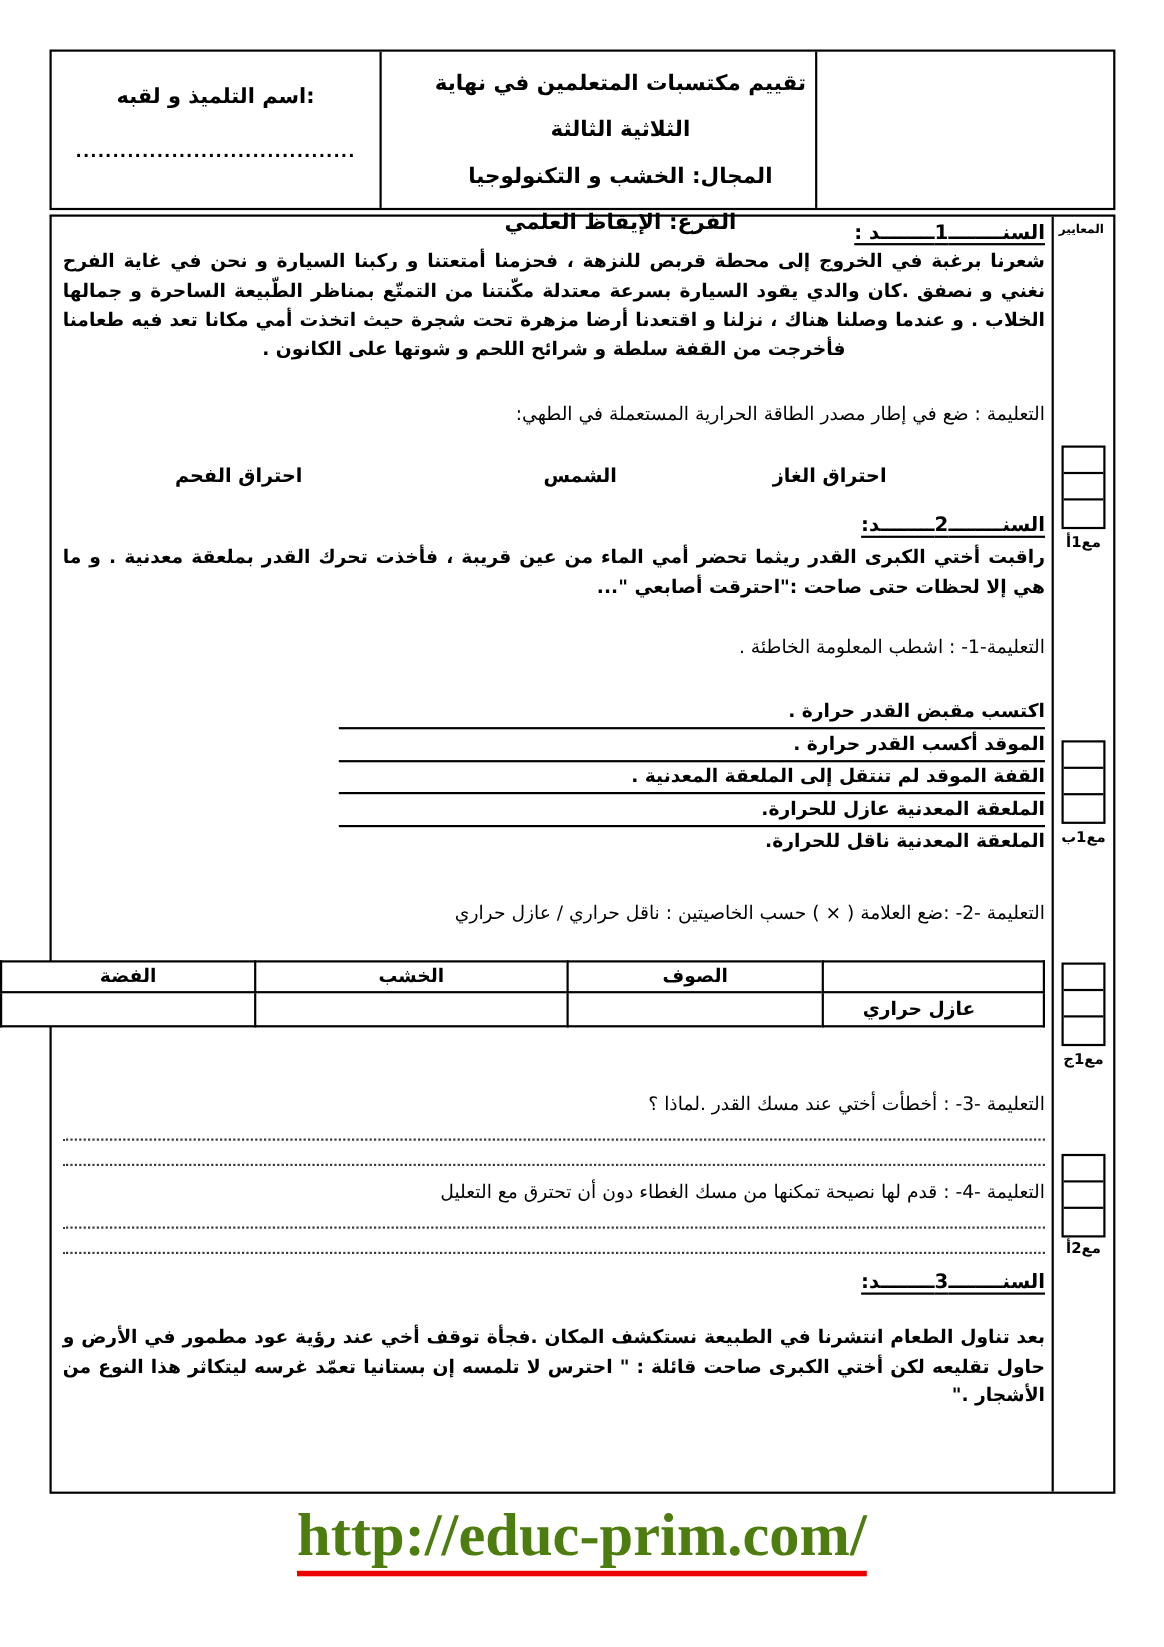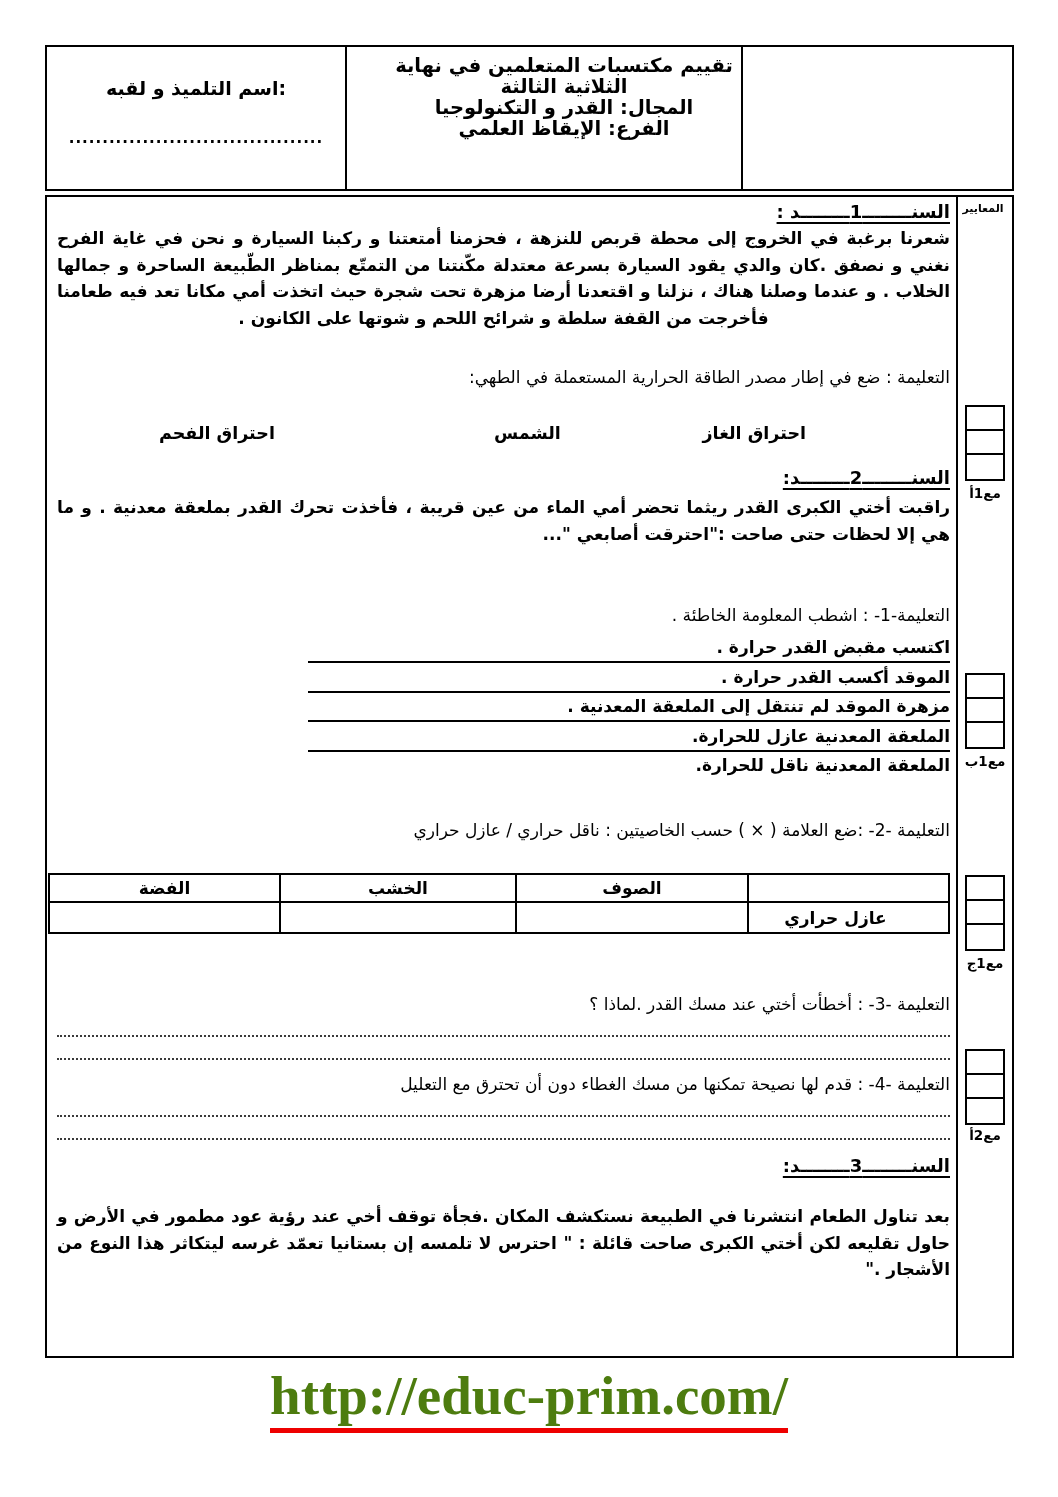--- a/index.html
+++ b/index.html
@@ -24,21 +24,21 @@
   .cell-student {
     width: 300px; border-right: 2px solid #000;
     display: flex; flex-direction: column; align-items: center;
     padding-top: 30px; gap: 30px;
     font-weight: bold; font-size: 19px;
   }
   .cell-student .dots { font-size: 15px; letter-spacing: 1px; font-weight: bold; }
   .cell-title {
     width: 396px; border-right: 2px solid #000;
     text-align: center; padding-top: 8px;
-    font-weight: bold; font-size: 19.5px; line-height: 21px;
+    font-weight: bold; font-size: 19.5px; line-height: 42px;
     direction: rtl;
     padding-left: 40px;
   }
   .cell-empty { flex: 1; }
 
   
   .main-box {
     position: absolute; left: 45px; top: 195px;
     width: 969px; height: 1163px;
     border: 2px solid #000;
@@ -93,21 +93,21 @@
     table-layout: fixed;
   }
   .props-table th, .props-table td {
     border: 2px solid #000; font-weight: bold; font-size: 17px;
     text-align: center; background: #fff;
   }
   .props-table th { height: 28px; }
   .props-table td { height: 31px; }
   .col-label { width: 201px; }
   .col-wool  { width: 232px; }
-  .col-wood  { width: 236px; }
+  .col-wood  { width: 284px; }
   .col-silver{ width: 231px; }
   .row-label { text-align: right; padding-right: 26px; }
 
   .answer-line { border-bottom: 2px dotted #3a3a3a; height: 2px; }
 
   
   .footer-link {
     position: absolute; top: 1366px; left: 0; width: 100%;
     text-align: center; direction: ltr;
   }
@@ -123,21 +123,21 @@
 
 <div class="page">
 
   <div class="header-table">
     <div class="hcell cell-student">
       <div>اسم التلميذ و لقبه:</div>
       <div class="dots">......................................</div>
     </div>
     <div class="hcell cell-title">
       <div>تقييم مكتسبات المتعلمين في نهاية الثلاثية الثالثة</div>
-      <div>المجال: القدر و التكنولوجيا</div>
+      <div>المجال: الخشب و التكنولوجيا</div>
       <div>الفرع: الإيقاظ العلمي</div>
     </div>
     <div class="hcell cell-empty"></div>
   </div>
 
   <div class="main-box">
 
     <div class="sidebar">
       <div class="sidebar-title">المعايير</div>
 
@@ -179,28 +179,28 @@
 
       <div class="blk options-row" style="top:226px">
         <span class="opt opt-gas">احتراق الغاز</span>
         <span class="opt opt-sun">الشمس</span>
         <span class="opt opt-coal">احتراق الفحم</span>
       </div>
 
       <div class="blk support-title" style="top:270px">السنــــــــ2ــــــــد:</div>
       <div class="blk para" style="top:297px">راقبت أختي الكبرى  القدر ريثما تحضر أمي الماء من عين قريبة ، فأخذت تحرك القدر بملعقة معدنية . و ما هي إلا لحظات حتى صاحت :"احترقت أصابعي "...</div>
 
-      <div class="blk instr" style="top:408px">التعليمة-1- : اشطب المعلومة الخاطئة .</div>
+      <div class="blk instr" style="top:382px">التعليمة-1- : اشطب المعلومة الخاطئة .</div>
 
       <div class="blk" style="top:440px">
         <div class="stmt">اكتسب مقبض القدر حرارة .</div>
         <div class="stmt-line"></div>
         <div class="stmt">الموقد أكسب القدر حرارة .</div>
         <div class="stmt-line"></div>
-        <div class="stmt">مزهرة الموقد لم تنتقل إلى الملعقة المعدنية .</div>
+        <div class="stmt">القفة الموقد لم تنتقل إلى الملعقة المعدنية .</div>
         <div class="stmt-line"></div>
         <div class="stmt">الملعقة المعدنية عازل للحرارة.</div>
         <div class="stmt-line"></div>
         <div class="stmt">الملعقة المعدنية ناقل للحرارة.</div>
       </div>
 
       <div class="blk instr" style="top:623px">التعليمة -2- :ضع العلامة ( × ) حسب الخاصيتين : ناقل حراري / عازل حراري</div>
 
       <table class="props-table blk" style="top:676px">
         <tbody>

